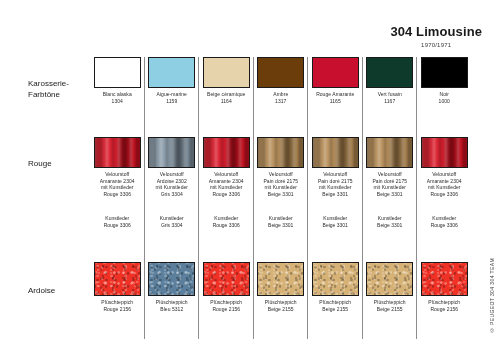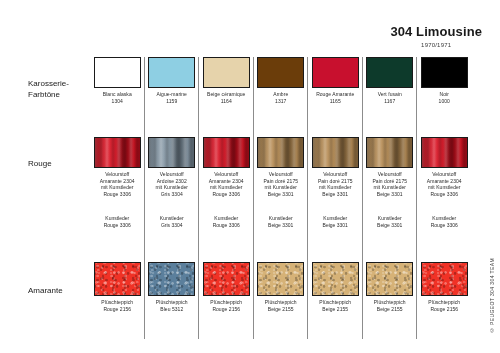--- a/index.html
+++ b/index.html
@@ -198,21 +198,21 @@
   <div id="subtitle">1970/1971</div>
 </div>
 
 <div id="grid">
 
   <div class="row-label" id="label-body">
     <div>Karosserie-</div>
     <div>Farbtöne</div>
   </div>
   <div class="row-label" id="label-seats">Rouge</div>
-  <div class="row-label" id="label-carpet">Amarante</div>
+  <div class="row-label" id="label-carpet">Ardoise</div>
 
   <div id="columns">
       <div class="col">
         <div class="cell cell-body">
           <div class="swatch" style="background: rgb(255, 255, 255);"></div>
           <div class="cap">
             <div>Blanc alaska</div>
             <div>1304</div>
           </div>
         </div>

